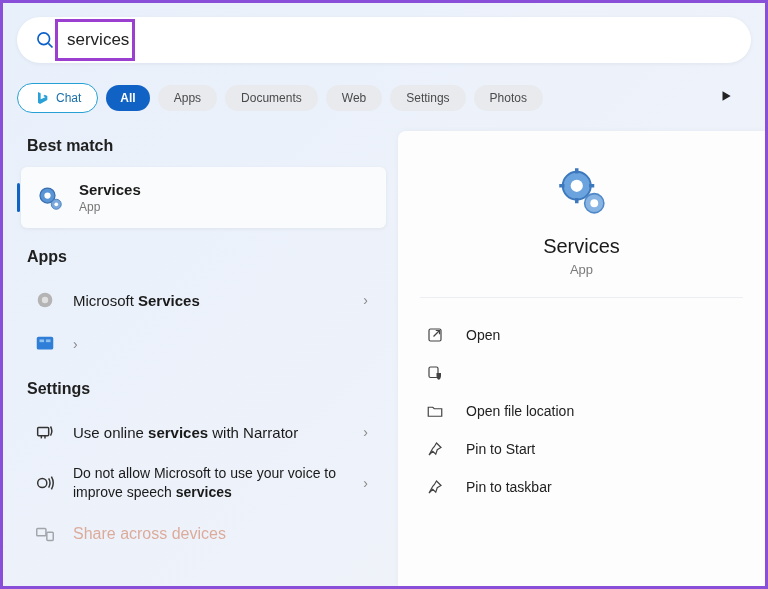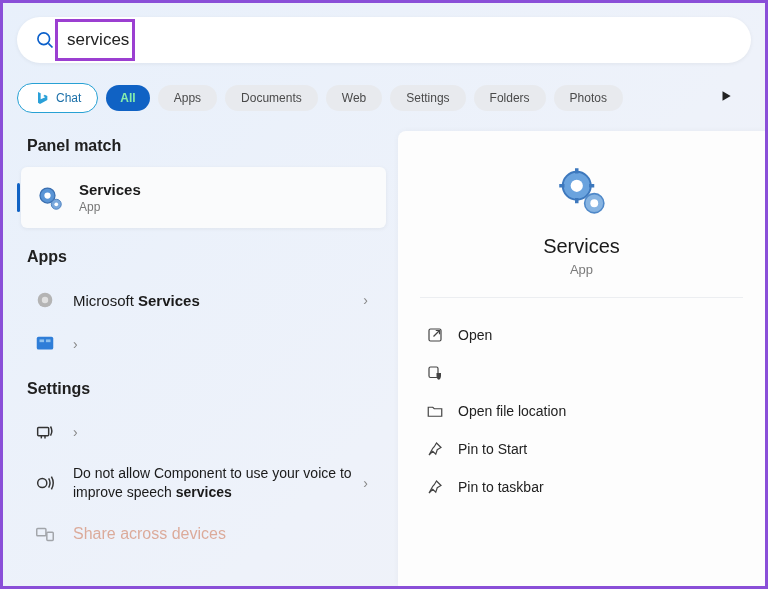--- a/index.html
+++ b/index.html
@@ -66,21 +66,21 @@
     align-items: center;
     gap: 6px;
   }
   .tab.chat {
     background: #fff;
     border: 1.5px solid #27a1d4;
     color: #1a6fa8;
   }
   .tab.all {
     background: #1062c4;
-    color: #86efac;
+    color: #ffffff;
     font-weight: 600;
     padding: 6px 14px;
   }
   .tabs-more {
     margin-left: auto;
     padding-right: 18px;
     cursor: pointer;
   }
 
   
@@ -169,21 +169,21 @@
     width: 56px; height: 56px;
     margin: 0 auto 16px auto;
   }
   .detail-title { font-size: 20px; color: #1a1a1a; font-weight: 400; }
   .detail-sub { font-size: 13px; color: #7a7a7a; margin-top: 4px; }
 
   .actions { padding-top: 18px; }
   .action-row {
     display: flex;
     align-items: center;
-    gap: 14px;
+    gap: 22px;
     padding: 10px 6px;
     font-size: 14px;
     color: #222;
     cursor: pointer;
   }
   .action-icon {
     width: 18px; height: 18px;
     stroke: #444; fill: none; stroke-width: 1.6;
     flex-shrink: 0;
   }
@@ -220,37 +220,34 @@
   <div class="tab">
       <span>Documents</span>
     </div>
   <div class="tab">
       <span>Web</span>
     </div>
   <div class="tab">
       <span>Settings</span>
     </div>
   <div class="tab">
-      <span>Folders</span>
-    </div>
-  <div class="tab">
       <span>Photos</span>
     </div>
   <div class="tabs-more">
     <svg width="14" height="14" viewBox="0 0 24 24">
         <path d="M6 4 L20 12 L6 20 Z" fill="#222"></path>
       </svg>
   </div>
 </div>
 
 <div class="main">
 
   <div class="left">
 
-    <div class="group-label">Panel match</div>
+    <div class="group-label">Best match</div>
 
     <div class="result-item best">
       <div class="item-icon">
         <svg viewBox="0 0 48 48" width="30" height="30">
           <circle cx="20" cy="20" r="12" fill="#5a95d6" stroke="#3a6fb0" stroke-width="2"></circle>
           <circle cx="20" cy="20" r="5" fill="#fff"></circle>
           <circle cx="34" cy="34" r="8" fill="#7aa8dc" stroke="#4a7fbf" stroke-width="1.5"></circle>
           <circle cx="34" cy="34" r="3" fill="#fff"></circle>
         </svg>
       </div>
@@ -290,33 +287,36 @@
 
     <div class="result-item">
       <div class="item-icon small">
         <svg viewBox="0 0 24 24" width="22" height="22" stroke="#333" fill="none" stroke-width="1.6">
             <rect x="4" y="7" width="12" height="9" rx="1"></rect>
             <line x1="8" y1="16" x2="8" y2="19"></line>
             <line x1="12" y1="16" x2="12" y2="19"></line>
             <path d="M18 6 Q21 11 18 16"></path>
           </svg>
       </div>
+      <div class="item-text">
+        <div class="item-title"><span>Use online </span><b>services</b><span> with Narrator</span></div>
+      </div>
       <div class="chev">›</div>
     </div>
 
     <div class="result-item multi-line">
       <div class="item-icon small">
         <svg viewBox="0 0 24 24" width="22" height="22" stroke="#333" fill="none" stroke-width="1.6">
             <circle cx="9" cy="12" r="5"></circle>
             <path d="M16 7 Q19 12 16 17"></path>
             <path d="M19 5 Q23 12 19 19"></path>
           </svg>
       </div>
       <div class="item-text">
-        <div class="item-title"><span>Do not allow Component to use your voice to improve speech </span><b>services</b><span></span></div>
+        <div class="item-title"><span>Do not allow Microsoft to use your voice to improve speech </span><b>services</b><span></span></div>
       </div>
       <div class="chev">›</div>
     </div>
 
     <div class="truncated-row">
       <div class="item-icon small">
         <svg viewBox="0 0 24 24" width="22" height="22" stroke="#333" fill="none" stroke-width="1.6">
             <rect x="3" y="6" width="10" height="8" rx="1"></rect>
             <rect x="14" y="10" width="7" height="9" rx="1"></rect>
           </svg>

